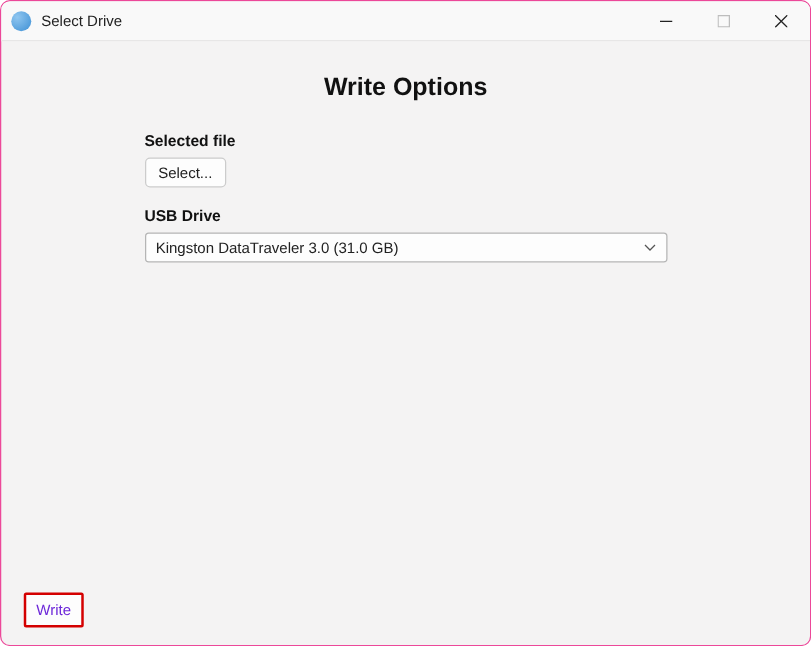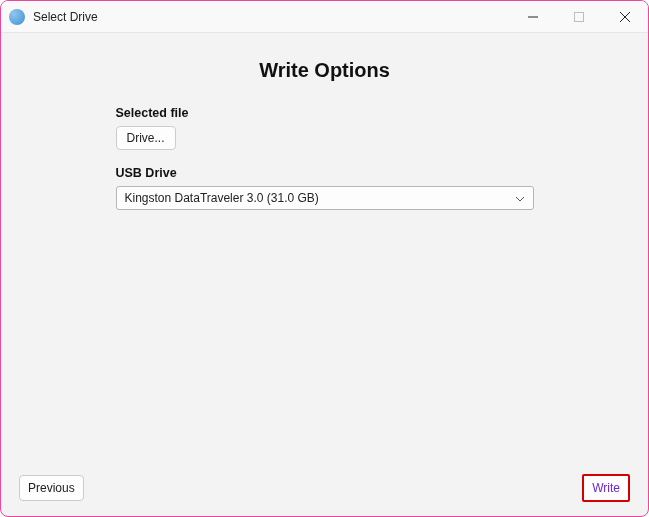--- a/index.html
+++ b/index.html
@@ -168,34 +168,33 @@
       </div>
     </div>
   </div>
 
   <div class="content">
     <h1 class="heading">Write Options</h1>
 
     <div class="form-area">
       <div class="section-label">Selected file</div>
       <div class="file-row">
-        <button class="btn select-btn">Drive...</button>
+        <button class="btn select-btn">Select...</button>
       </div>
 
       <div class="usb-section">
         <div class="section-label">USB Drive</div>
         <div class="dropdown">
           <span>Kingston DataTraveler 3.0 (31.0 GB)</span>
           <span class="chevron">
             <svg width="10" height="6" viewBox="0 0 10 6">
                 <path d="M1 1 L5 5 L9 1" fill="none" stroke="#555" stroke-width="1"></path>
               </svg>
           </span>
         </div>
       </div>
     </div>
 
     <div class="footer">
-      <button class="btn prev-btn">Previous</button>
       <button class="write-btn">Write</button>
     </div>
   </div>
 </div>
 
 </body></html>

